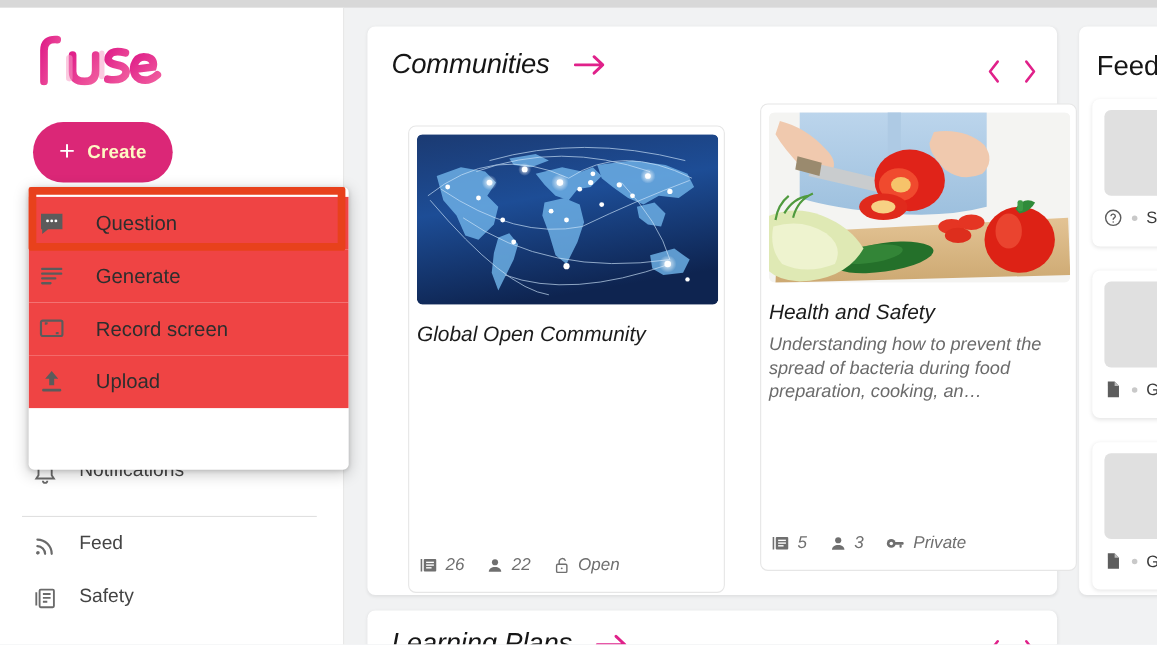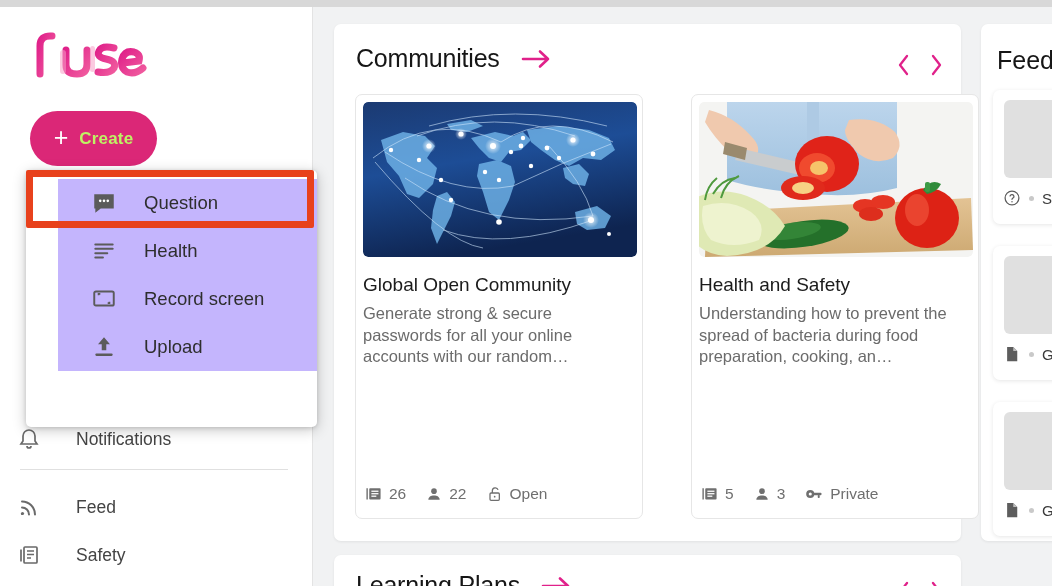--- a/index.html
+++ b/index.html
@@ -37,50 +37,49 @@
     display: flex; align-items: center; justify-content: center;
     gap: 11px;
     cursor: pointer;
     border: none;
   }
   .create-btn .plus {
     color: #fff; font-size: 25px; line-height: 1; font-weight: 400;
     position: relative; top: -1px;
   }
   .create-btn .clabel {
-    color: #bef264; font-size: 17px; font-weight: bold; letter-spacing: .2px;
+    color: #fef9c3; font-size: 17px; font-weight: bold; letter-spacing: .2px;
   }
 
   .nav-list { position: absolute; left: 0; top: 410px; width: 313px; }
   .nav-item {
-    display: flex; align-items: center; height: 48px;
-    padding-left: 16px; gap: 34px; cursor: pointer;
+    display: flex; height: 48px;
+    padding-left: 28px; gap: 18px; cursor: pointer;
   }
   .nav-item .nic { width: 26px; height: 26px; display:flex; align-items:center; justify-content:center; color:#5a5a5a; }
   .nav-item .nlabel { font-size: 17.5px; color: #444; }
   .nav-sep {
     position: absolute; left: 20px; top: 462px; width: 268px; height: 1px;
     background: #e0e0e0;
   }
 
   
   .dropdown {
     position: absolute; left: 26px; top: 163px;
     width: 291px; height: 257px;
     background: #ffffff;
     border-radius: 5px;
     box-shadow: 0 3px 14px rgba(0,0,0,0.22), 0 1px 4px rgba(0,0,0,0.14);
     z-index: 40;
     overflow: hidden;
   }
   .dd-item {
     display: flex; align-items: center; height: 48px;
-    padding-left: 32px; gap: 26px; cursor: pointer;
-    background: #c4b5fd;
-    margin-left: 32px;
+    padding-left: 7px; gap: 26px; cursor: pointer;
+    background: #ef4444;
   }
   .dd-item:first-child { margin-top: 9px; }
   .dd-item .ddic { width: 28px; height: 28px; display:flex; align-items:center; justify-content:center; color:#5b5b5b; }
   .dd-item .ddlabel { font-size: 18.5px; color: #2e2e2e; }
 
   
   .hl-box {
     position: absolute; left: 26px; top: 170px;
     width: 288px; height: 58px;
     border: 7px solid #e8411c;
@@ -88,35 +87,36 @@
     z-index: 60;
     pointer-events: none;
   }
 
   
   .main { position: absolute; left: 313px; top: 7px; width: 739px; height: 579px; background: #f1f2f3; overflow: hidden; }
 
   .panel {
     position: absolute; background: #ffffff; border-radius: 7px;
     box-shadow: 0 1px 3px rgba(0,0,0,0.07);
+    font-style: italic;
   }
   .panel-communities { left: 21px; top: 17px; width: 627px; height: 517px; }
 
   .sec-head { position: absolute; left: 22px; top: 20px; display: flex; align-items: center; gap: 21px; }
   .sec-title { font-size: 25px; color: #161616; font-weight: 400; letter-spacing: -.2px; }
   .sec-arrow { color: #e0218a; display:flex; align-items:center; }
   .sec-nav { position: absolute; right: 18px; top: 30px; display: flex; gap: 18px; align-items:center; }
   .sec-nav .chev { color: #e0218a; cursor: pointer; display:flex; align-items:center; }
 
   .card {
     position: absolute; top: 70px; width: 288px; height: 425px;
     background: #fff; border: 1px solid #e6e6e6; border-radius: 7px;
     overflow: hidden; cursor: pointer;
   }
-  .card-1 { left: 21px; }
+  .card-1 { left: 37px; margin-top: 20px; }
   .card-2 { left: 357px; }
   .card-img { position:absolute; left:7px; top:7px; width: 274px; height: 155px; border-radius: 5px; overflow:hidden; }
   .card-title { position: absolute; left: 7px; top: 179px; width: 270px; font-size: 19px; color: #1b1b1b; }
   .card-desc { position: absolute; left: 7px; top: 208px; width: 272px; font-size: 16.5px; color: #6b6b6b; line-height: 21.5px; }
   .card-foot { position: absolute; left: 9px; bottom: 15px; display: flex; align-items: flex-start; gap: 20px; color:#6f6f6f; }
   .stat { display:flex; align-items:center; gap: 7px; font-size: 15.5px; color: #6f6f6f; }
   .stat .sic { display:flex; align-items:center; color:#6f6f6f; }
 
   .panel-learning { left: 21px; top: 548px; width: 627px; height: 90px; }
   .panel-learning .sec-head { top: 16px; }
@@ -236,21 +236,21 @@
         </span>
         <span class="ddlabel">Question</span>
       </div>
 
       <div class="dd-item">
         <span class="ddic">
           <svg width="26" height="26" viewBox="0 0 24 24" fill="none" stroke="#5b5b5b" stroke-width="1.9" stroke-linecap="round">
             <path d="M4 6h16M4 10h16M4 14h11M4 18h7"></path>
           </svg>
         </span>
-        <span class="ddlabel">Health</span>
+        <span class="ddlabel">Generate</span>
       </div>
 
 
       <div class="dd-item">
         <span class="ddic">
           <svg width="26" height="26" viewBox="0 0 24 24" fill="none" stroke="#5b5b5b" stroke-width="1.8">
             <rect x="3" y="5" width="18" height="13" rx="1.5"></rect>
             <path d="M7 8.5V7.3h1.6M17 14.5v1.2h-1.6" stroke-width="1.6"></path>
           </svg>
         </span>
@@ -361,21 +361,20 @@
             <g fill="url(#glow)" opacity="0.85">
               <circle cx="66" cy="44" r="7"></circle>
                 <circle cx="130" cy="44" r="8"></circle>
                 <circle cx="210" cy="38" r="7"></circle>
               <circle cx="228" cy="118" r="8"></circle>
                 <circle cx="98" cy="32" r="6"></circle>
             </g>
           </svg>
         </div>
         <div class="card-title">Global Open Community</div>
-        <div class="card-desc">Generate strong &amp; secure passwords for all your online accounts with our random…</div>
         <div class="card-foot">
           <span class="stat">
             <span class="sic">
               <svg width="17" height="17" viewBox="0 0 24 24" fill="#6f6f6f">
                 <path d="M2 3h2v16H2z"></path>
                 <rect x="6" y="3" width="16" height="16" rx="1.3"></rect>
                 <g fill="#fff">
                     <rect x="9" y="6.5" width="10" height="1.8"></rect>
                     <rect x="9" y="10" width="10" height="1.8"></rect>
                     <rect x="9" y="13.5" width="7" height="1.8"></rect>

